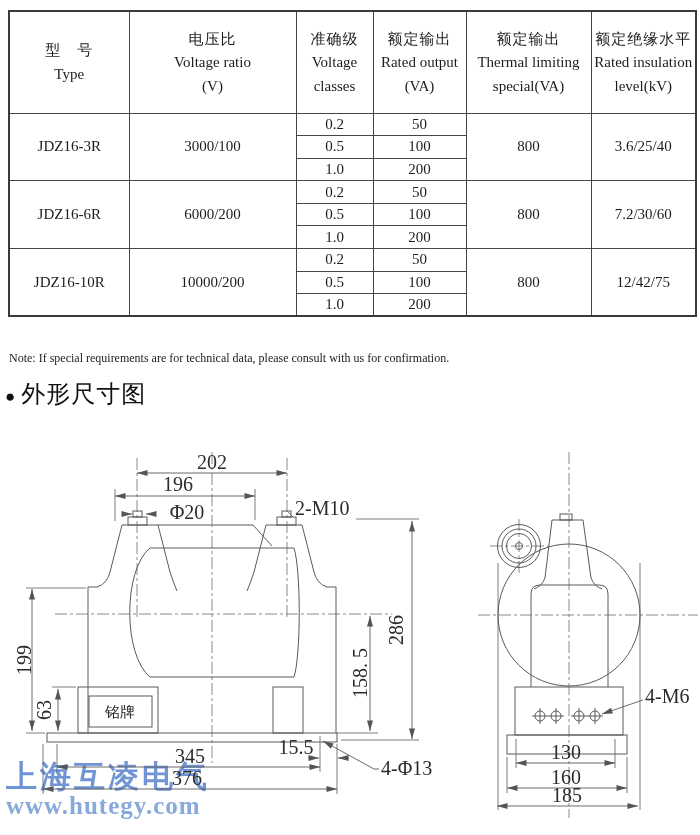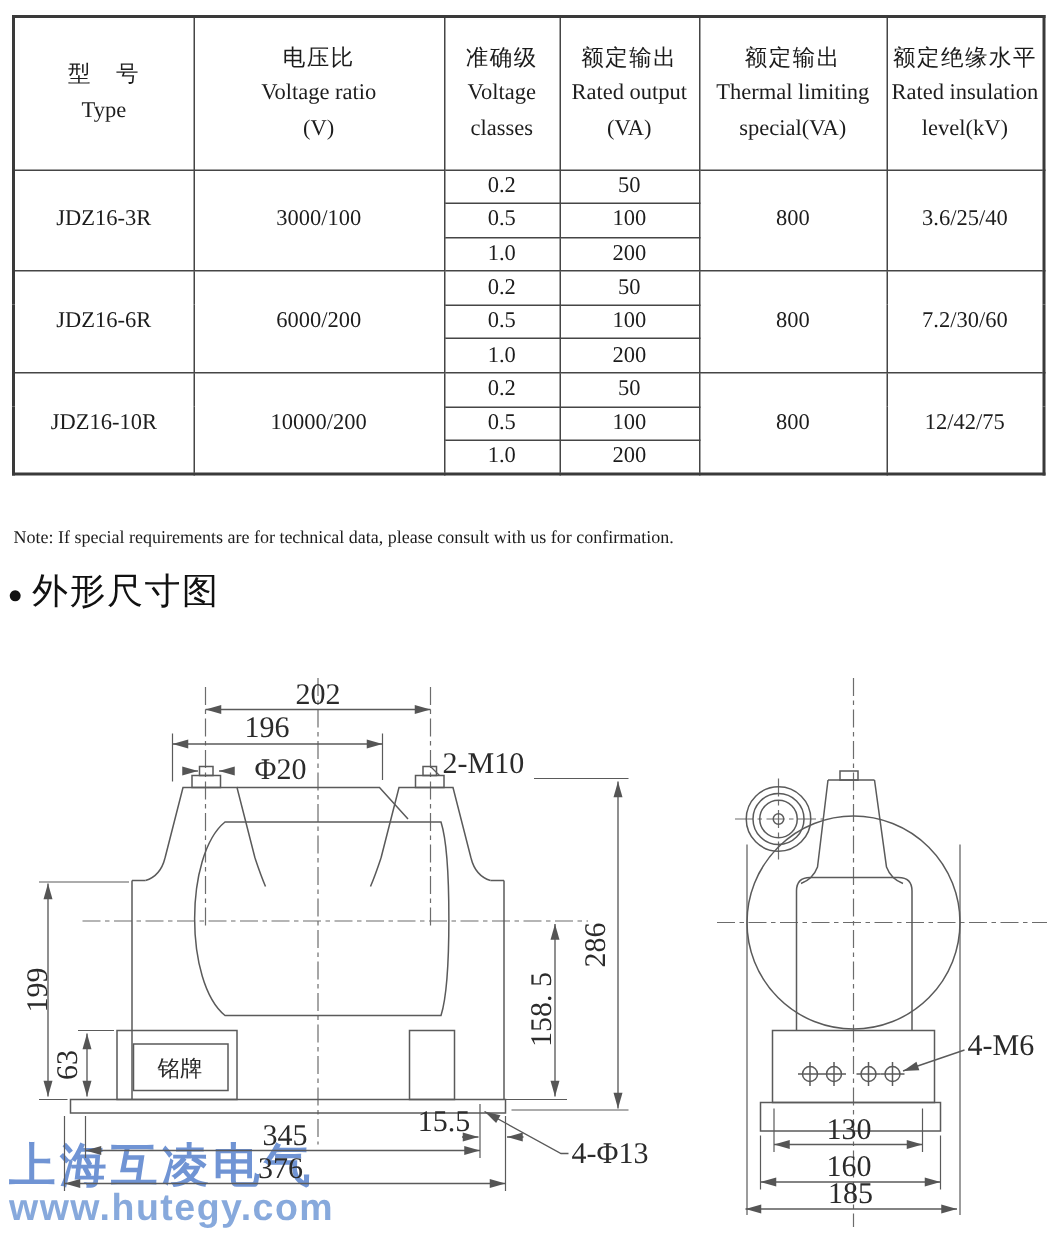--- a/index.html
+++ b/index.html
@@ -17,21 +17,21 @@
   .note-zh{position:absolute;left:9px;top:324px;font-size:15px;letter-spacing:.5px;}
   .note-en{position:absolute;left:9px;top:351px;font-size:12px;}
   .sec-head{position:absolute;left:5px;top:378px;display:flex;align-items:baseline;gap:6px;color:#111;}
   .sec-head .bullet{font-size:17px;}
   .sec-head .zh{font-size:24px;letter-spacing:1px;}
   .sec-head .en{font-size:22px;}
   
   .wm{position:absolute;left:6px;top:761px;line-height:1.02;font-weight:bold;
       font-family:"Liberation Sans","DejaVu Sans",sans-serif;z-index:1;}
   .wm .l1{font-size:31px;color:rgba(64,112,198,.75);letter-spacing:3px;}
-  .wm .l2{font-size:25px;color:rgba(122,160,216,.9);letter-spacing:1px;}
+  .wm .l2{font-size:25px;color:rgba(122,160,216,.9);letter-spacing:1px;font-family:Liberation Serif, serif;}
   
   svg.draw{position:absolute;left:0;top:428px;z-index:2;}
   .ol{stroke:#5a5a5a;fill:none;stroke-width:1;}
   .dim{stroke:#5a5a5a;fill:none;stroke-width:.9;}
   .ext{stroke:#5a5a5a;fill:none;stroke-width:.8;}
   .cl{stroke:#6c6c6c;fill:none;stroke-width:.8;stroke-dasharray:12 3 3 3;}
   svg text{font-family:"Liberation Serif","DejaVu Serif",serif;font-size:20px;fill:#2b2b2b;}
   svg text.sm{font-size:15px;}
 </style>
 </head>

